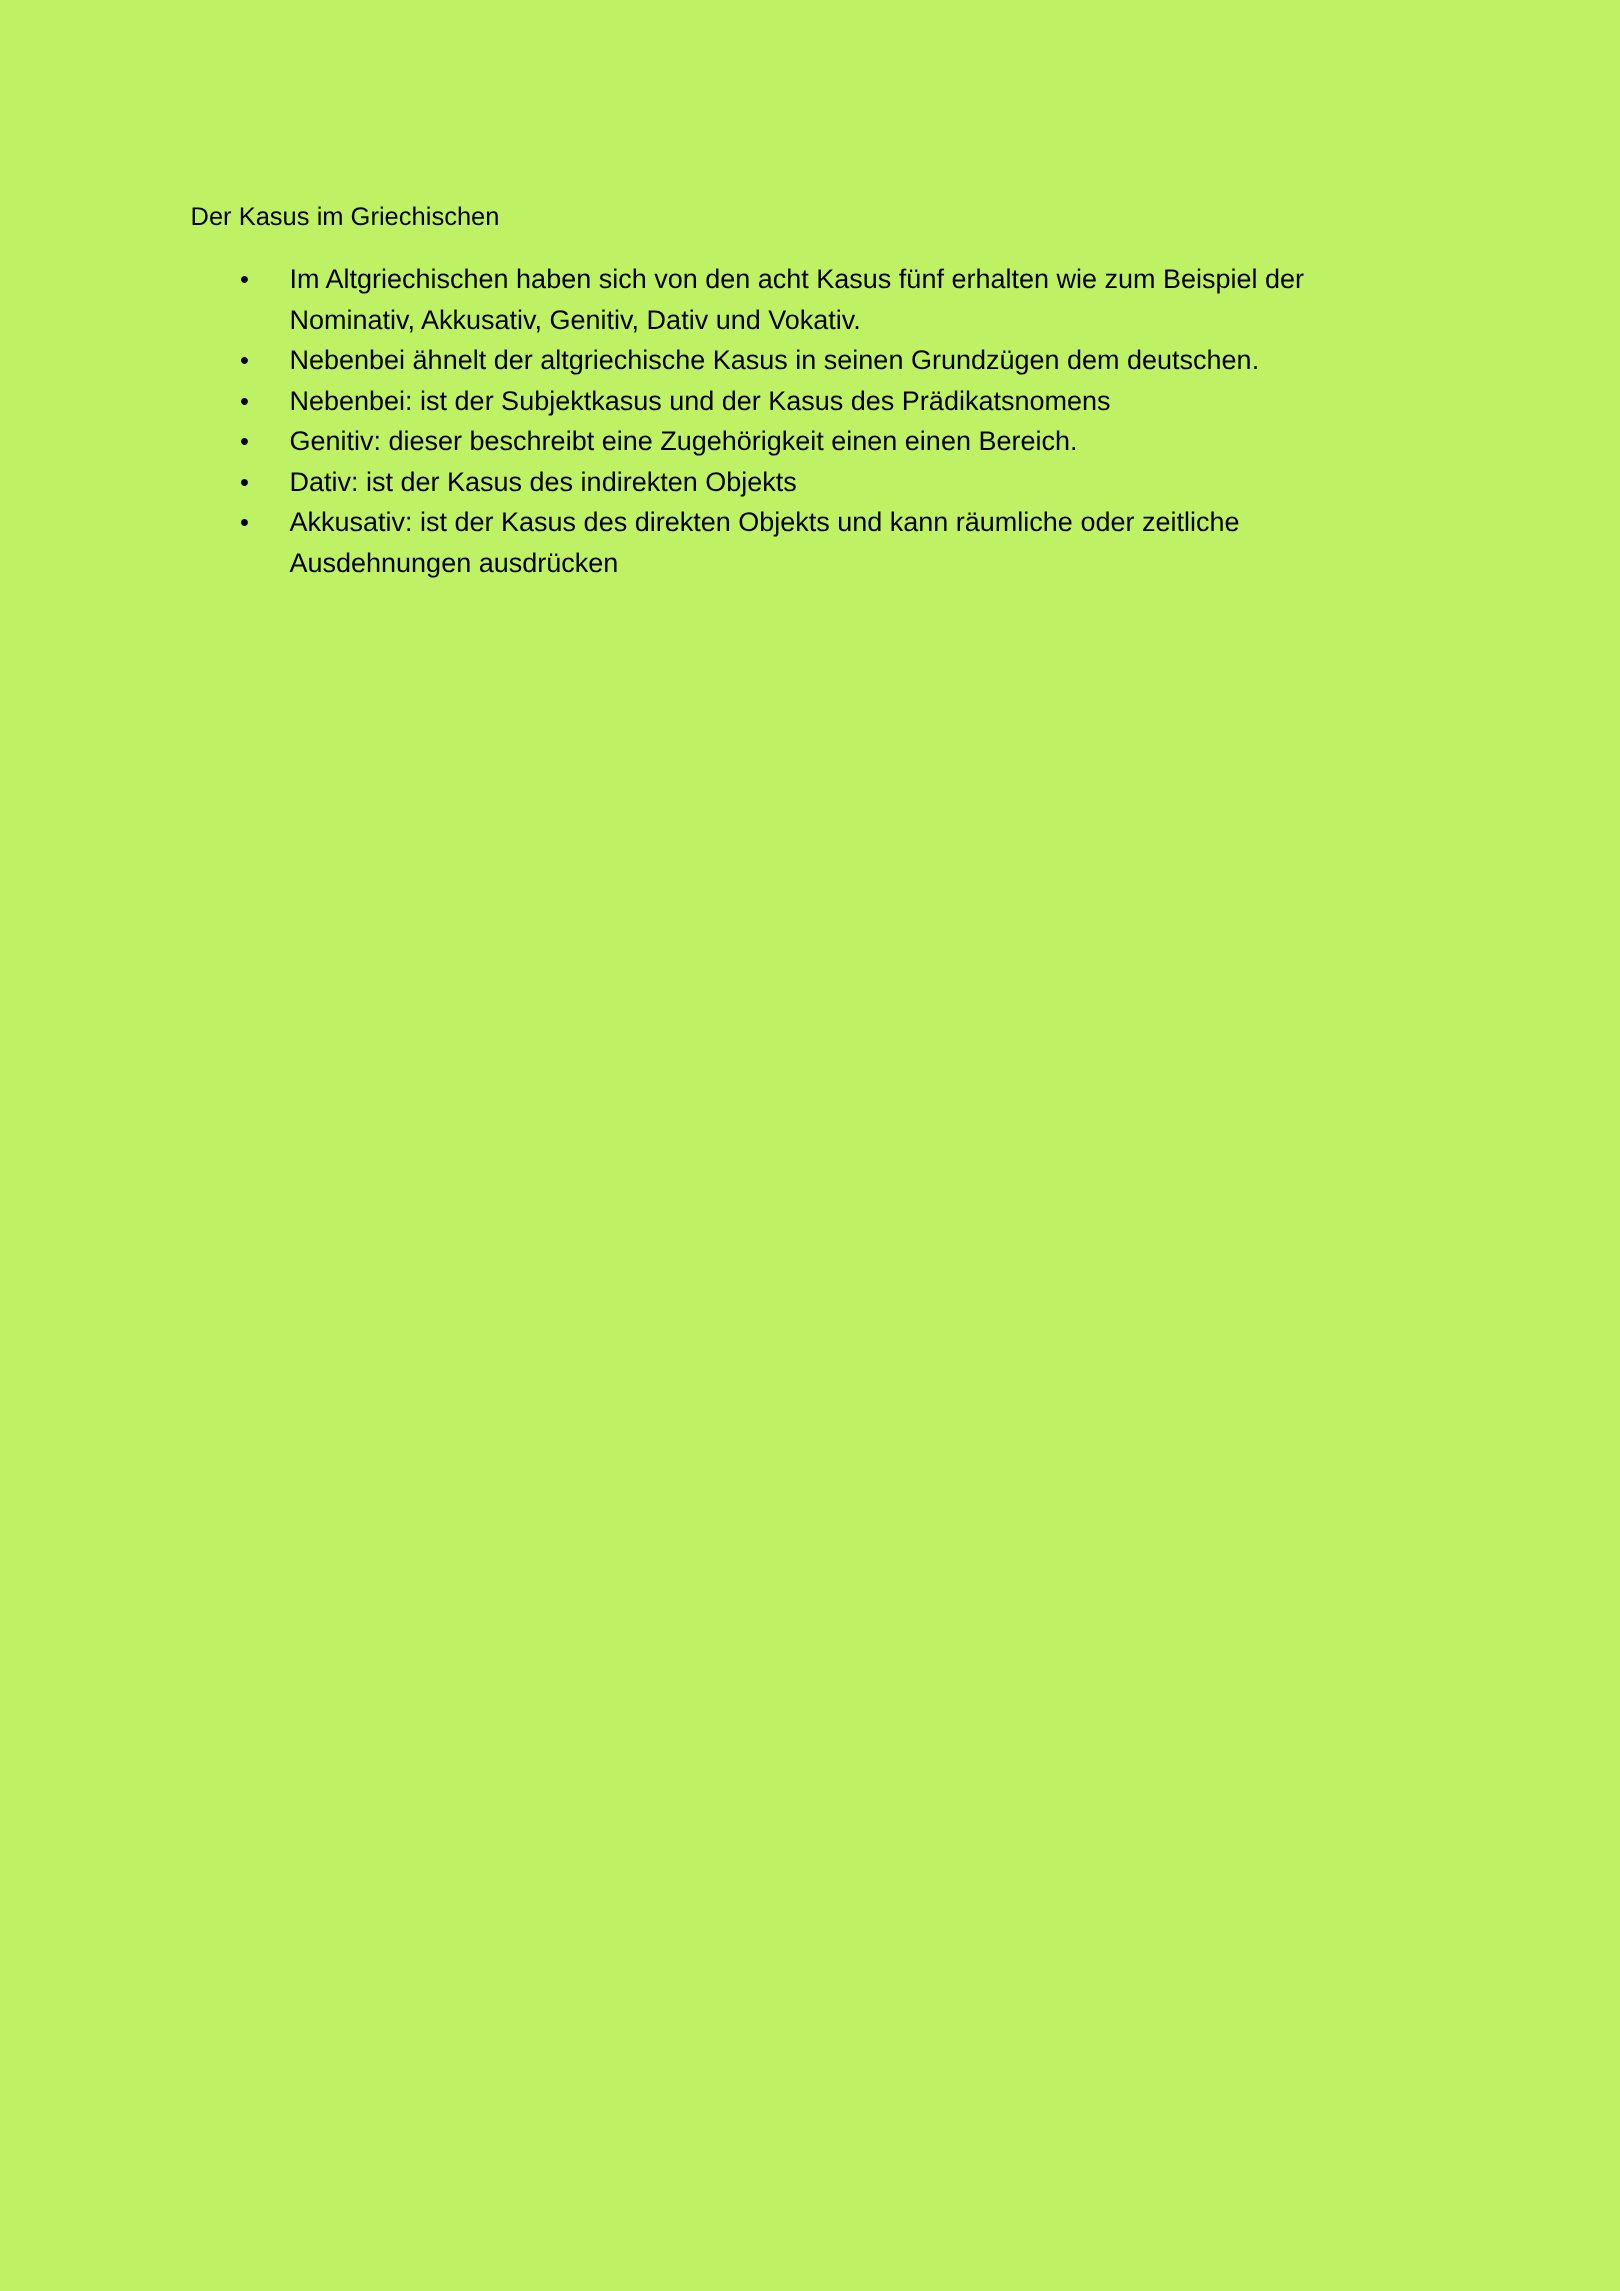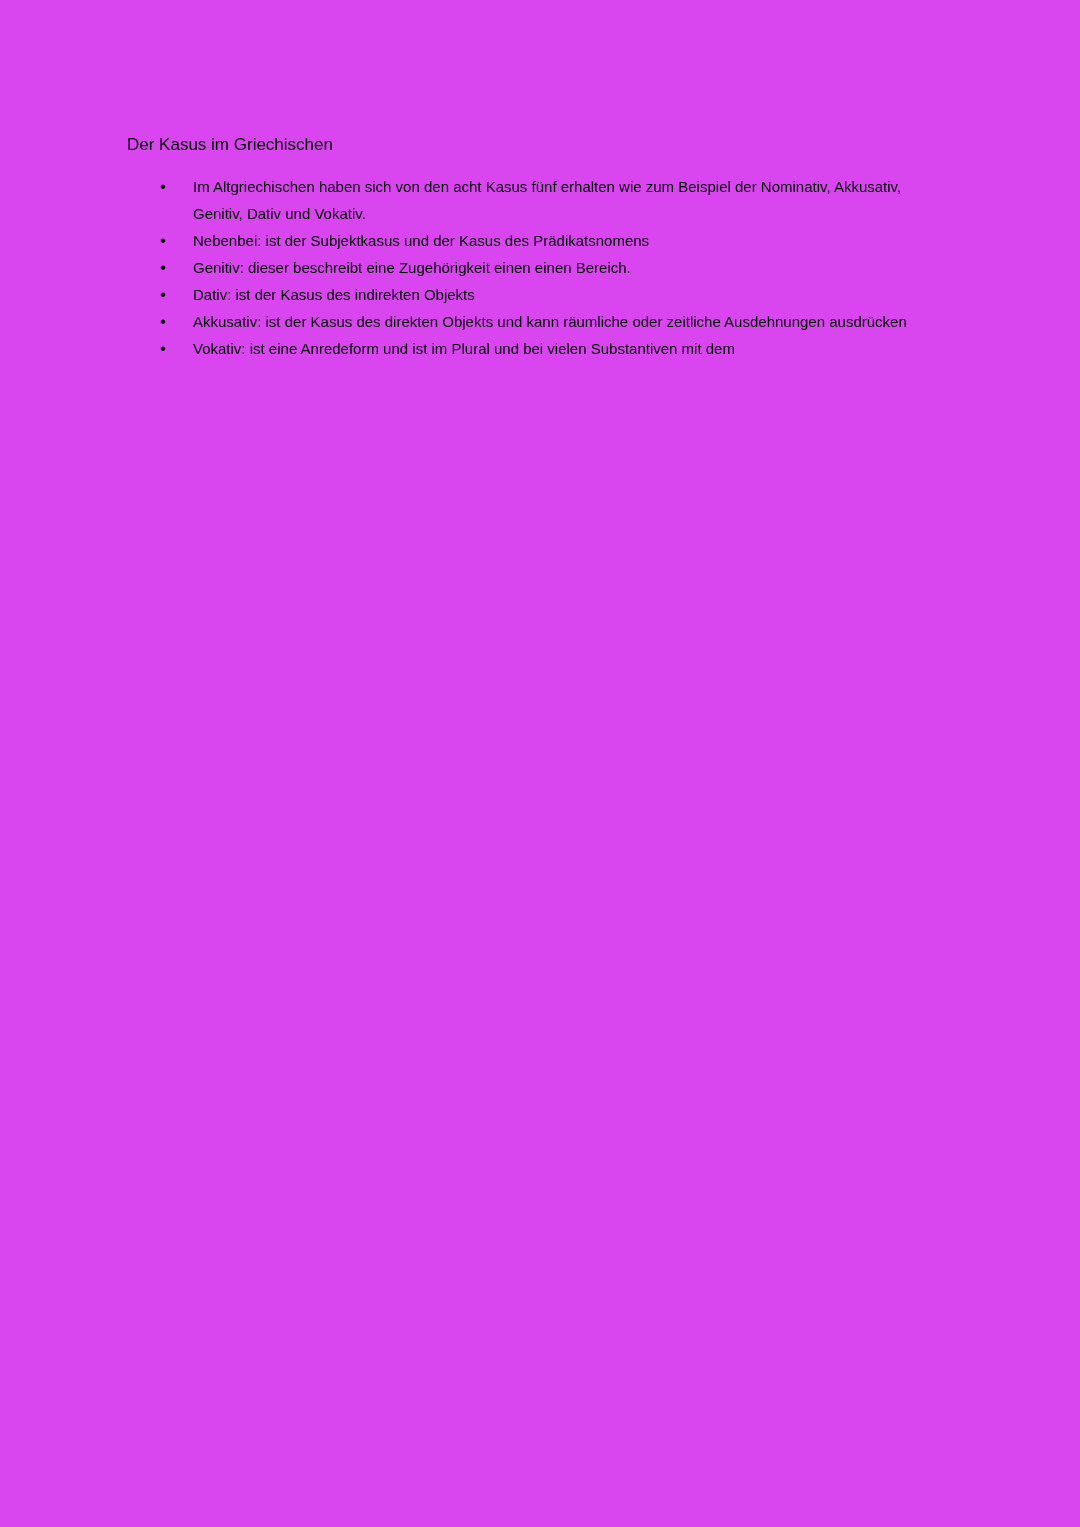--- a/index.html
+++ b/index.html
@@ -4,21 +4,21 @@
 <style>
   html, body {
     margin: 0;
     padding: 0;
     background: #ffffff;
   }
   .page {
     position: relative;
     width: 1080px;
     height: 1527px;
-    background: #d946ef;
+    background: #bef264;
     overflow: hidden;
     font-family: "Liberation Sans", sans-serif;
     color: #000000;
   }
   .content {
     box-sizing: border-box;
     padding: 131px 145px 0 127px;
   }
   .doc-title {
     margin: 0 0 15px 0;
@@ -27,21 +27,21 @@
     font-weight: 400;
   }
   ul.doc-list {
     margin: 0;
     padding: 0;
     list-style: none;
   }
   ul.doc-list li {
     display: flex;
     align-items: flex-start;
-    font-size: 15px;
+    font-size: 18px;
     line-height: 27px;
   }
   .bullet {
     box-sizing: border-box;
     flex: 0 0 66px;
     width: 66px;
     padding-left: 33px;
   }
   .bullet::before {
     content: "\2022";
@@ -61,34 +61,34 @@
 
     <p class="doc-title">Der Kasus im Griechischen</p>
 
     <ul class="doc-list">
       <li>
         <span class="bullet"></span>
         <span class="li-text">Im Altgriechischen haben sich von den acht Kasus fünf erhalten wie zum Beispiel der Nominativ, Akkusativ, Genitiv, Dativ und Vokativ.</span>
       </li>
       <li>
         <span class="bullet"></span>
+        <span class="li-text">Nebenbei ähnelt der altgriechische Kasus in seinen Grundzügen dem deutschen.</span>
+      </li>
+      <li>
+        <span class="bullet"></span>
         <span class="li-text">Nebenbei: ist der Subjektkasus und der Kasus des Prädikatsnomens</span>
       </li>
       <li>
         <span class="bullet"></span>
         <span class="li-text">Genitiv: dieser beschreibt eine Zugehörigkeit einen einen Bereich.</span>
       </li>
       <li>
         <span class="bullet"></span>
         <span class="li-text">Dativ: ist der Kasus des indirekten Objekts</span>
       </li>
       <li>
         <span class="bullet"></span>
         <span class="li-text">Akkusativ: ist der Kasus des direkten Objekts und kann räumliche oder zeitliche Ausdehnungen ausdrücken</span>
       </li>
-      <li>
-        <span class="bullet"></span>
-        <span class="li-text">Vokativ: ist eine Anredeform und ist im Plural und bei vielen Substantiven mit dem</span>
-      </li>
     </ul>
 
   </div>
 </div>
 
 </body></html>

